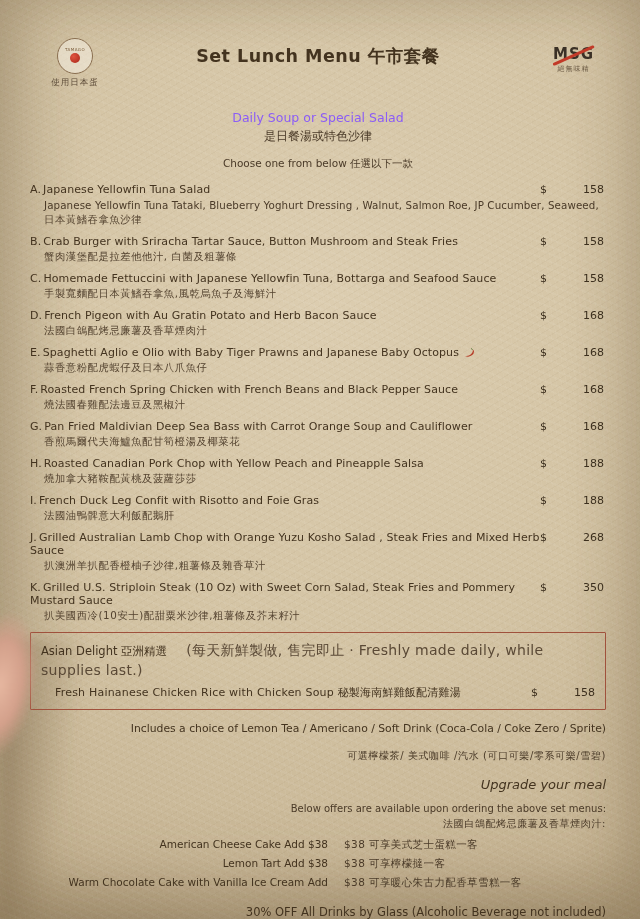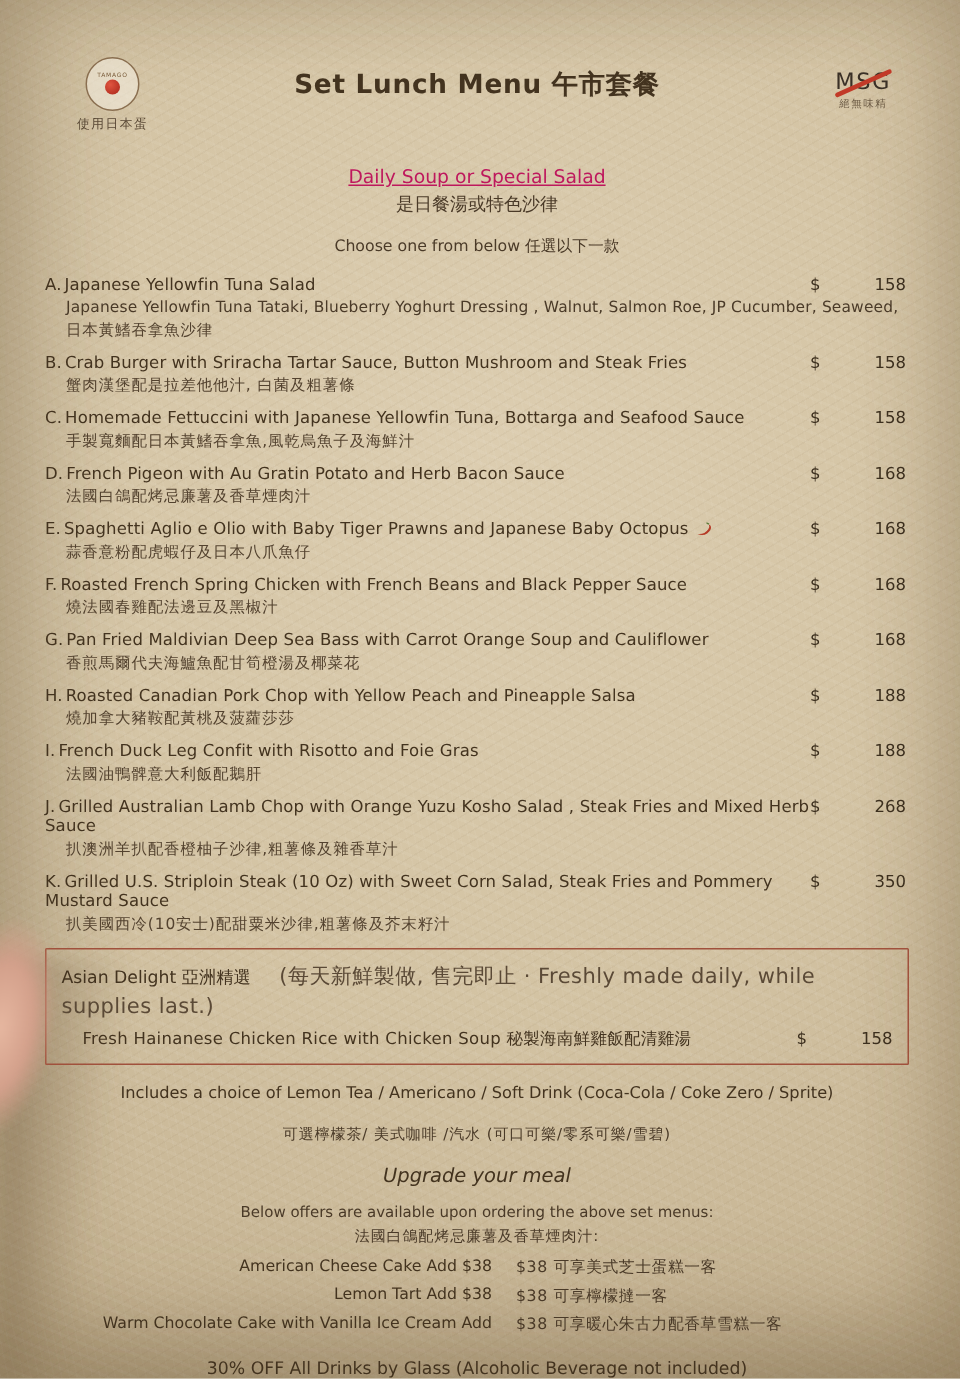--- a/index.html
+++ b/index.html
@@ -41,30 +41,30 @@
     display:flex;align-items:center;justify-content:center;flex-direction:column;
   }
   .badge-arc{font-size:4px;letter-spacing:.5px;color:#7a5c3a;line-height:1;}
   .badge-yolk{width:10px;height:10px;border-radius:50%;background:radial-gradient(circle at 35% 35%, #e05540, #a82418);margin:1px 0;}
   .badge-cap{font-size:8.5px;color:#5a4936;letter-spacing:1px;}
   .title{
     text-align:center;font-size:17.5px;font-weight:600;letter-spacing:.5px;color:#43331f;
     padding-top:10px;
   }
   .msg{position:absolute;right:12px;top:10px;text-align:center;}
-  .msg-word{font-size:15px;font-weight:400;color:#3a3026;letter-spacing:1px;position:relative;display:inline-block;text-align:right;}
+  .msg-word{font-size:15px;font-weight:700;color:#3a3026;letter-spacing:1px;position:relative;display:inline-block;text-align:right;}
   .msg-word::after{
     content:"";position:absolute;left:-2px;right:-2px;top:48%;height:2.5px;background:#c23a28;
     transform:rotate(-24deg);border-radius:2px;
   }
   .msg-cap{font-size:7px;color:#6b5a44;margin-top:1px;letter-spacing:1px;}
 
   
   .intro{text-align:center;margin-top:2px;}
-  .soup-en{font-size:12.5px;color:#be185d;text-decoration:underline;}
+  .soup-en{font-size:12.5px;color:#8b5cf6;}
   .soup-zh{font-size:12px;margin-top:3px;color:#4a3a28;}
   .choose{font-size:10.5px;margin-top:12px;margin-bottom:12px;color:#4a3a28;}
 
   
   .items{padding-right:2px;}
   .item{margin-bottom:7.5px;}
   .item-top{display:flex;align-items:baseline;}
   .item-name{font-size:11px;color:#43331f;letter-spacing:.1px;}
   .letter{margin-right:2px;}
   .price{margin-left:auto;width:64px;display:flex;justify-content:space-between;font-size:11px;color:#3c2f1e;flex-shrink:0;}
@@ -76,21 +76,21 @@
   .asian{
     border:1.5px solid #a0513c;border-radius:1px;margin:9px 0 11px;
     padding:7px 10px 9px 10px;
   }
   .asian-head{font-size:11.5px;color:#43331f;text-align:right;}
   .asian-note{font-size:14px;color:#5a4936;margin-left:14px;letter-spacing:.3px;}
   .asian-row{display:flex;align-items:baseline;margin-top:6px;}
   .asian-item{font-size:11px;color:#43331f;padding-left:14px;letter-spacing:.2px;}
 
   
-  .center{text-align:center;}
+  .center{text-align:right;}
   .inc-en{font-size:10.8px;color:#43331f;margin-top:12px;}
   .inc-zh{font-size:10px;margin-top:14px;letter-spacing:.6px;}
   .upgrade-h{font-style:italic;font-size:13px;color:#43331f;margin-top:14px;}
   .sub-en{font-size:10px;margin-top:11px;}
   .sub-zh{font-size:10px;margin-top:3px;letter-spacing:.6px;}
   .offers{margin-top:7px;}
   .offer{display:flex;justify-content:center;gap:16px;font-size:10.5px;margin-top:5px;}
   .offer-en{width:288px;text-align:right;color:#43331f;}
   .offer-zh{width:252px;text-align:left;color:#4a3a28;letter-spacing:.4px;}
   .disc-en{font-size:11.5px;color:#43331f;margin-top:15px;}

